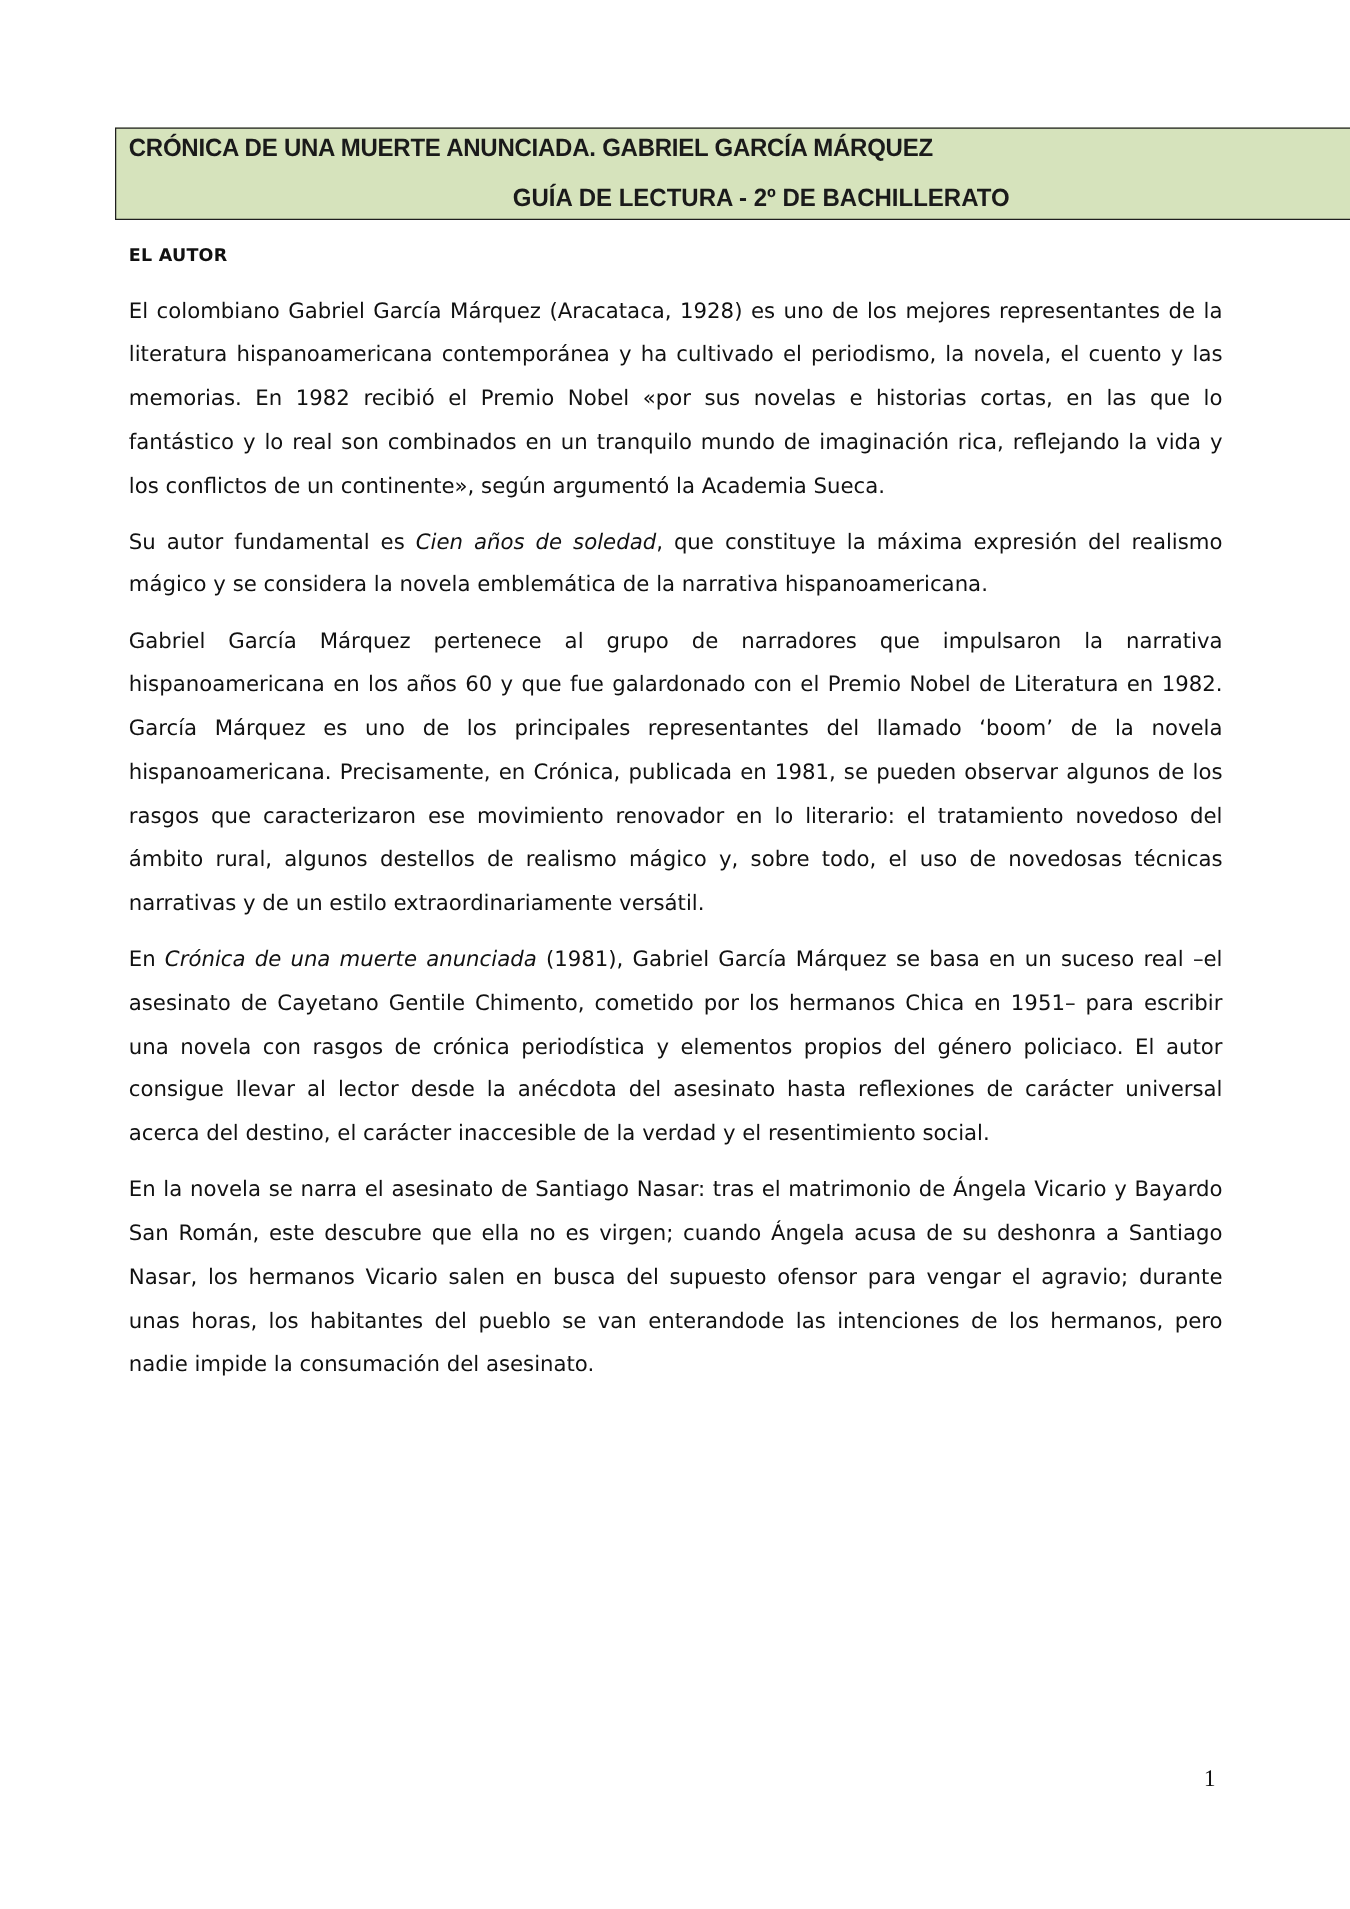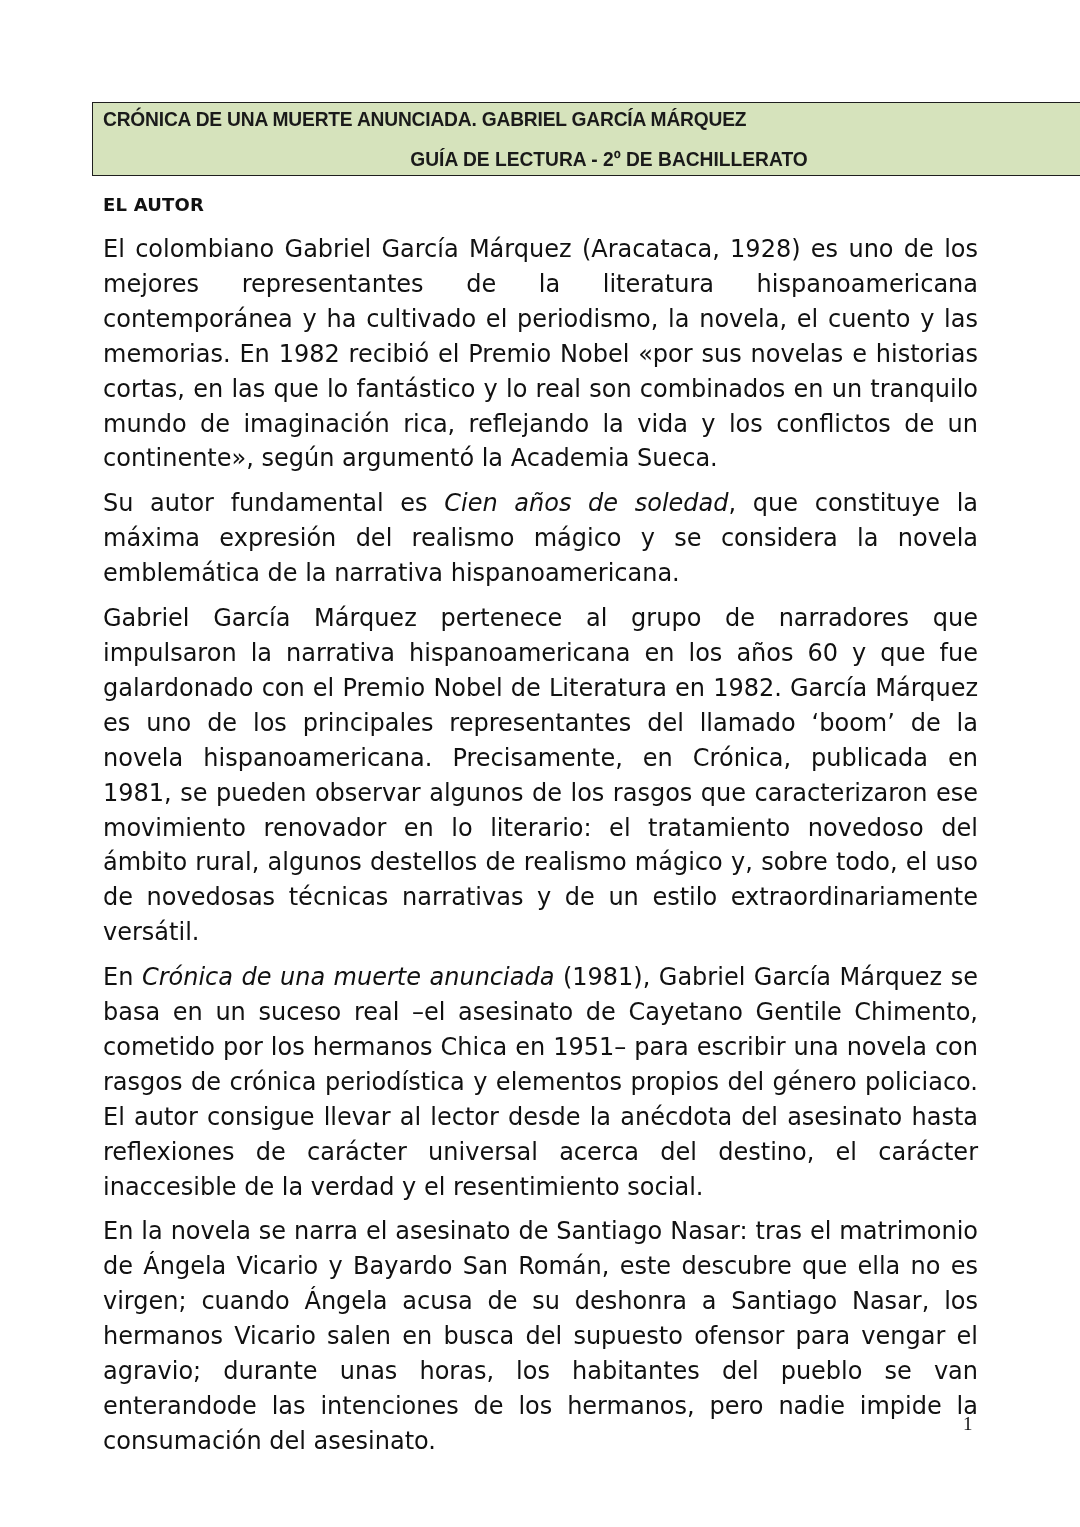--- a/index.html
+++ b/index.html
@@ -9,22 +9,22 @@
     position: absolute; left: 92px; top: 102px; width: 1034px; height: 74px;
     background: #d6e3bc; border: 1.5px solid #1f1f1f; box-sizing: border-box;
     font-family: "Liberation Sans", sans-serif; font-weight: bold; color: #1a1a1a;
   }
   .title-line1 { position: absolute; left: 10px; top: 5px; font-size: 20px; letter-spacing: -0.2px; transform: scaleX(0.96); transform-origin: left; white-space: nowrap; }
   .title-line2 { position: absolute; left: 0; right: 0; top: 45px; text-align: center; font-size: 20px; white-space: nowrap; transform: scaleX(0.96); }
   .content {
     position: absolute; left: 103px; top: 188px; width: 875px;
     font-family: "DejaVu Sans", sans-serif; color: #111; font-size: 19.5px;
   }
-  .section-heading { font-weight: bold; font-size: 18px; margin: 0; height: 34px; line-height: 34px; letter-spacing: 0.2px; }
-  .para { margin: 0; line-height: 34.9px; text-align: justify; font-size: 24px; }
+  .section-heading { font-weight: bold; font-size: 14px; margin: 0; height: 34px; line-height: 34px; letter-spacing: 0.2px; }
+  .para { margin: 0; line-height: 34.9px; text-align: justify; font-size: 17px; }
   .para + .para { margin-top: 10px; }
   .heading-gap { margin-top: 10px; }
   .gap-after-heading { margin-top: 10px; }
   em { font-style: italic; }
   .page-number {
     position: absolute; left: 963px; top: 1413px; font-family: "Liberation Serif", serif; font-size: 19px; color: #111;
   }
 </style>
 </head>
 <body>

